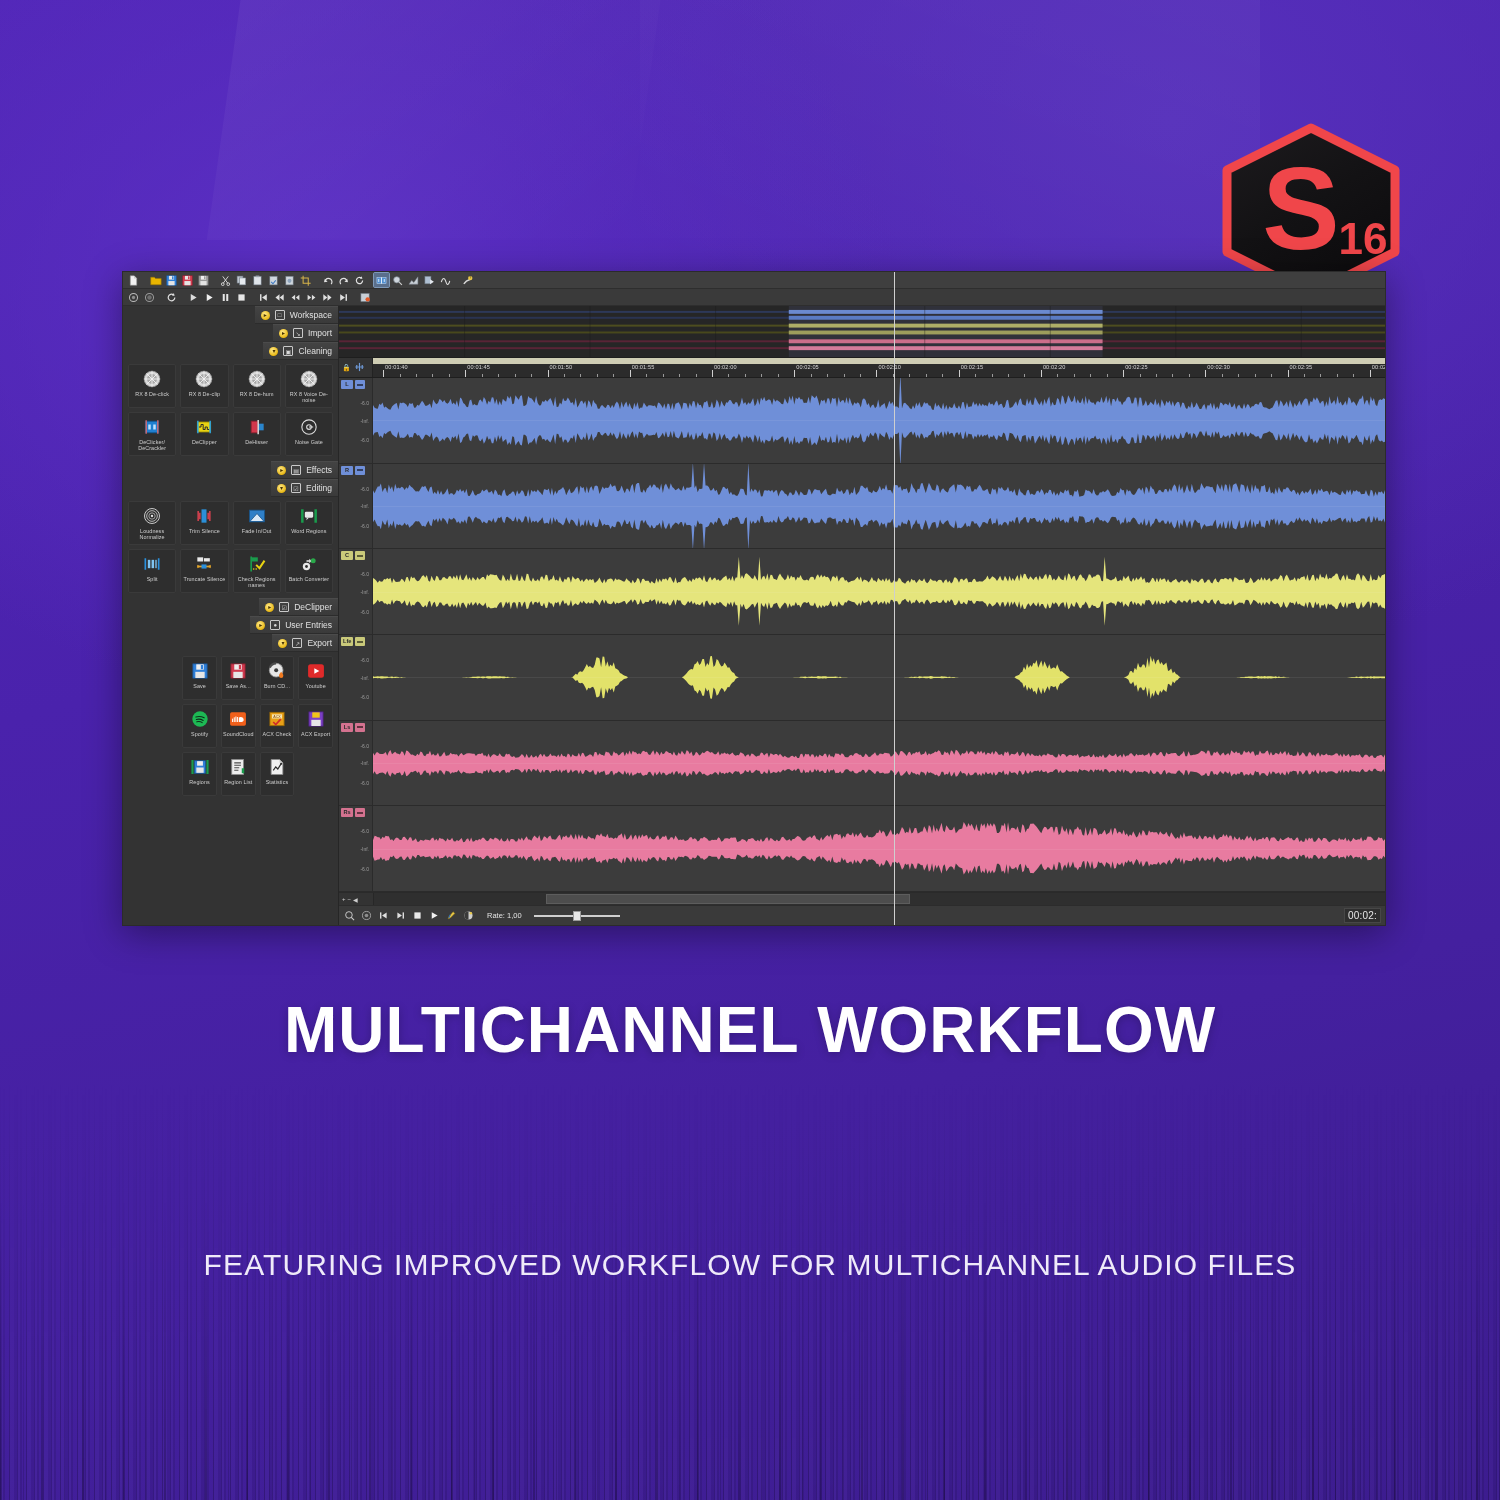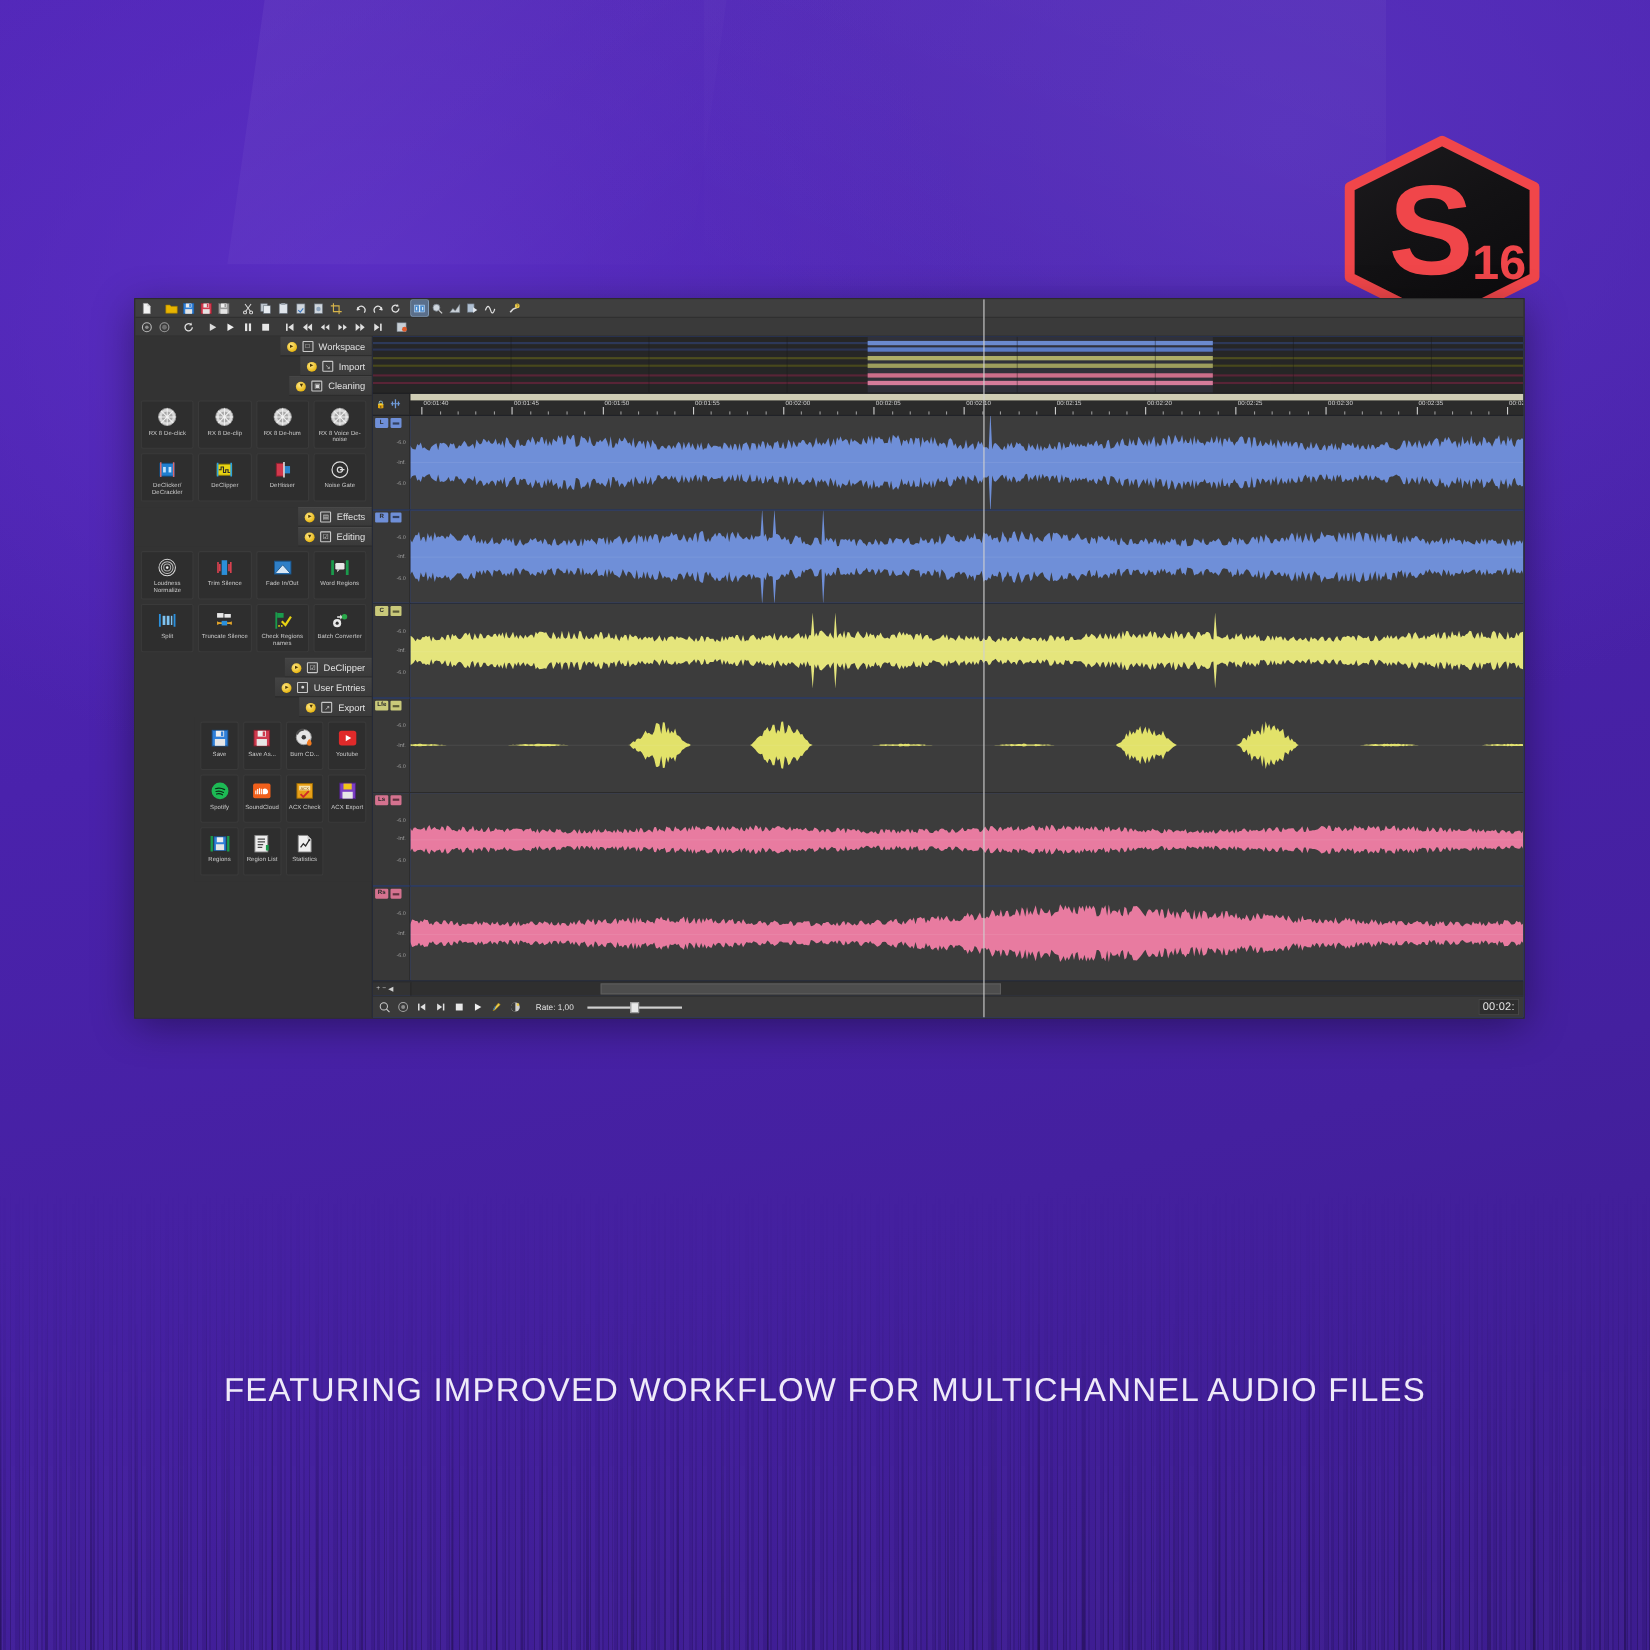--- a/index.html
+++ b/index.html
@@ -1120,14 +1120,15 @@
         </div>
         <div id="statusbar-spacer"></div>
         <div id="time-display">00:02:</div>
       </div>
 
     </div>
   </div>
 </div>
 
 <div id="headline">
+  <div id="headline-l2">MULTICHANNEL WORKFLOW</div>
 </div>
 <div id="subhead">FEATURING IMPROVED WORKFLOW FOR MULTICHANNEL AUDIO FILES</div>
 
 </body></html>

